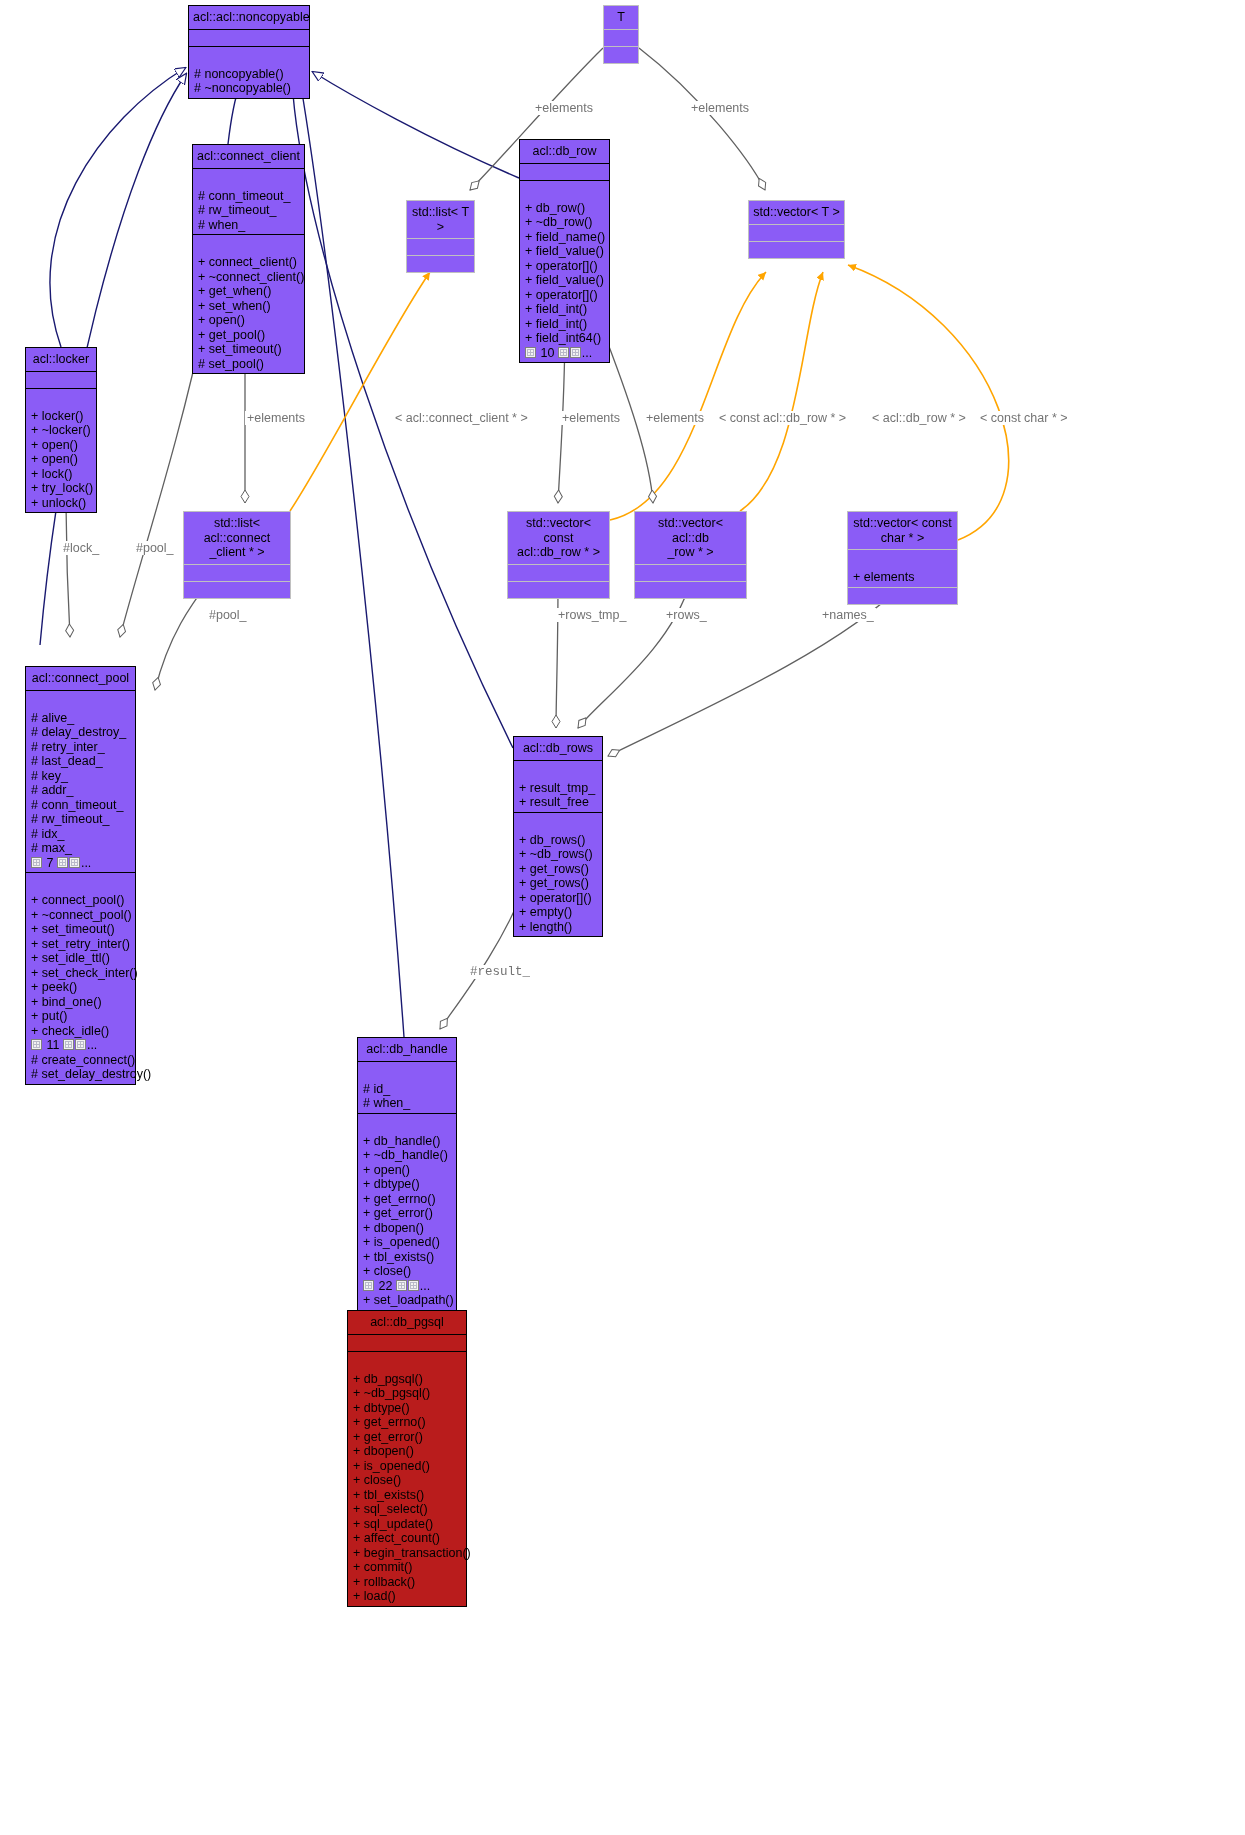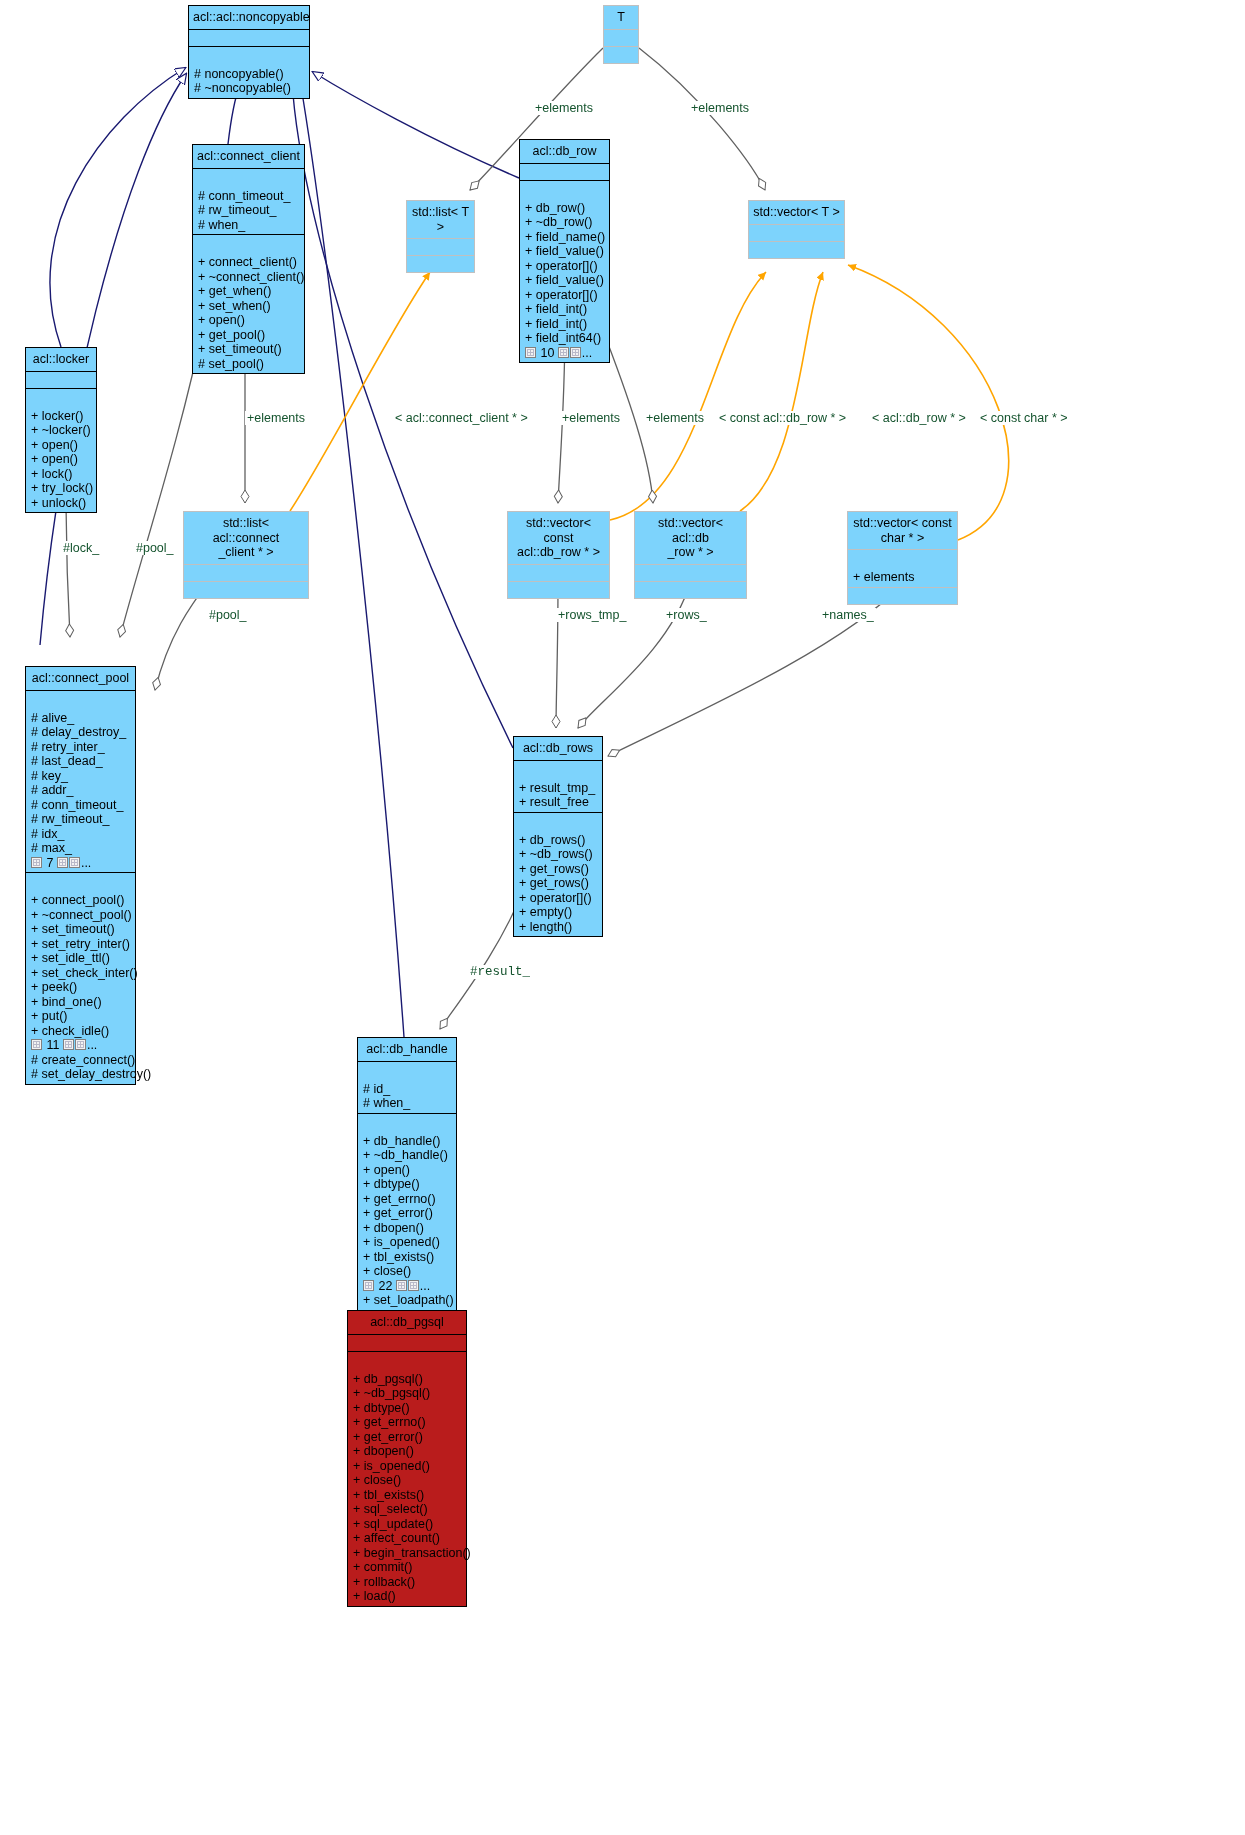--- a/index.html
+++ b/index.html
@@ -23,21 +23,21 @@
   svg#edges {
     position: absolute;
     left: 0; top: 0;
     width: 1245px;
     height: 1835px;
     pointer-events: none;
   }
   .node {
     position: absolute;
     box-sizing: border-box;
-    background: #7dd3fc;
+    background: #8b5cf6;
     border: 1px solid #000000;
     font-size: 12.5px;
     line-height: 14.5px;
     color: #000000;
   }
   .node.lite {
     border: 1px solid #c0c0c0;
   }
   .node.filled {
     background: #b91c1c;
@@ -63,21 +63,21 @@
     padding: 0;
   }
   .node .row {
     white-space: nowrap;
     height: 14.5px;
   }
   .edge-label {
     position: absolute;
     font-size: 12.5px;
     line-height: 14px;
-    color: #14532d;
+    color: #737373;
     white-space: nowrap;
     background: #ffffff;
     padding: 0 2px;
   }
   .boxglyph {
     display: inline-block;
     width: 9px;
     height: 9px;
     border: 1px solid #808080;
     background: #f2f2f2;
@@ -248,21 +248,21 @@
         <div class="compartment">
           <div class="row">+ locker()</div>
           <div class="row">+ ~locker()</div>
           <div class="row">+ open()</div>
           <div class="row">+ open()</div>
           <div class="row">+ lock()</div>
           <div class="row">+ try_lock()</div>
           <div class="row">+ unlock()</div>
         </div>
       </div>
-      <div class="node lite" style="left: 183px; top: 511px; width: 126px;">
+      <div class="node lite" style="left: 183px; top: 511px; width: 108px;">
         <div class="title">std::list&lt; acl::connect
 _client * &gt;</div>
         <div class="sep"></div>
         <div class="compartment empty"></div>
         <div class="sep"></div>
         <div class="compartment empty"></div>
       </div>
       <div class="node lite" style="left: 507px; top: 511px; width: 103px;">
         <div class="title">std::vector&lt; const
 acl::db_row * &gt;</div>

